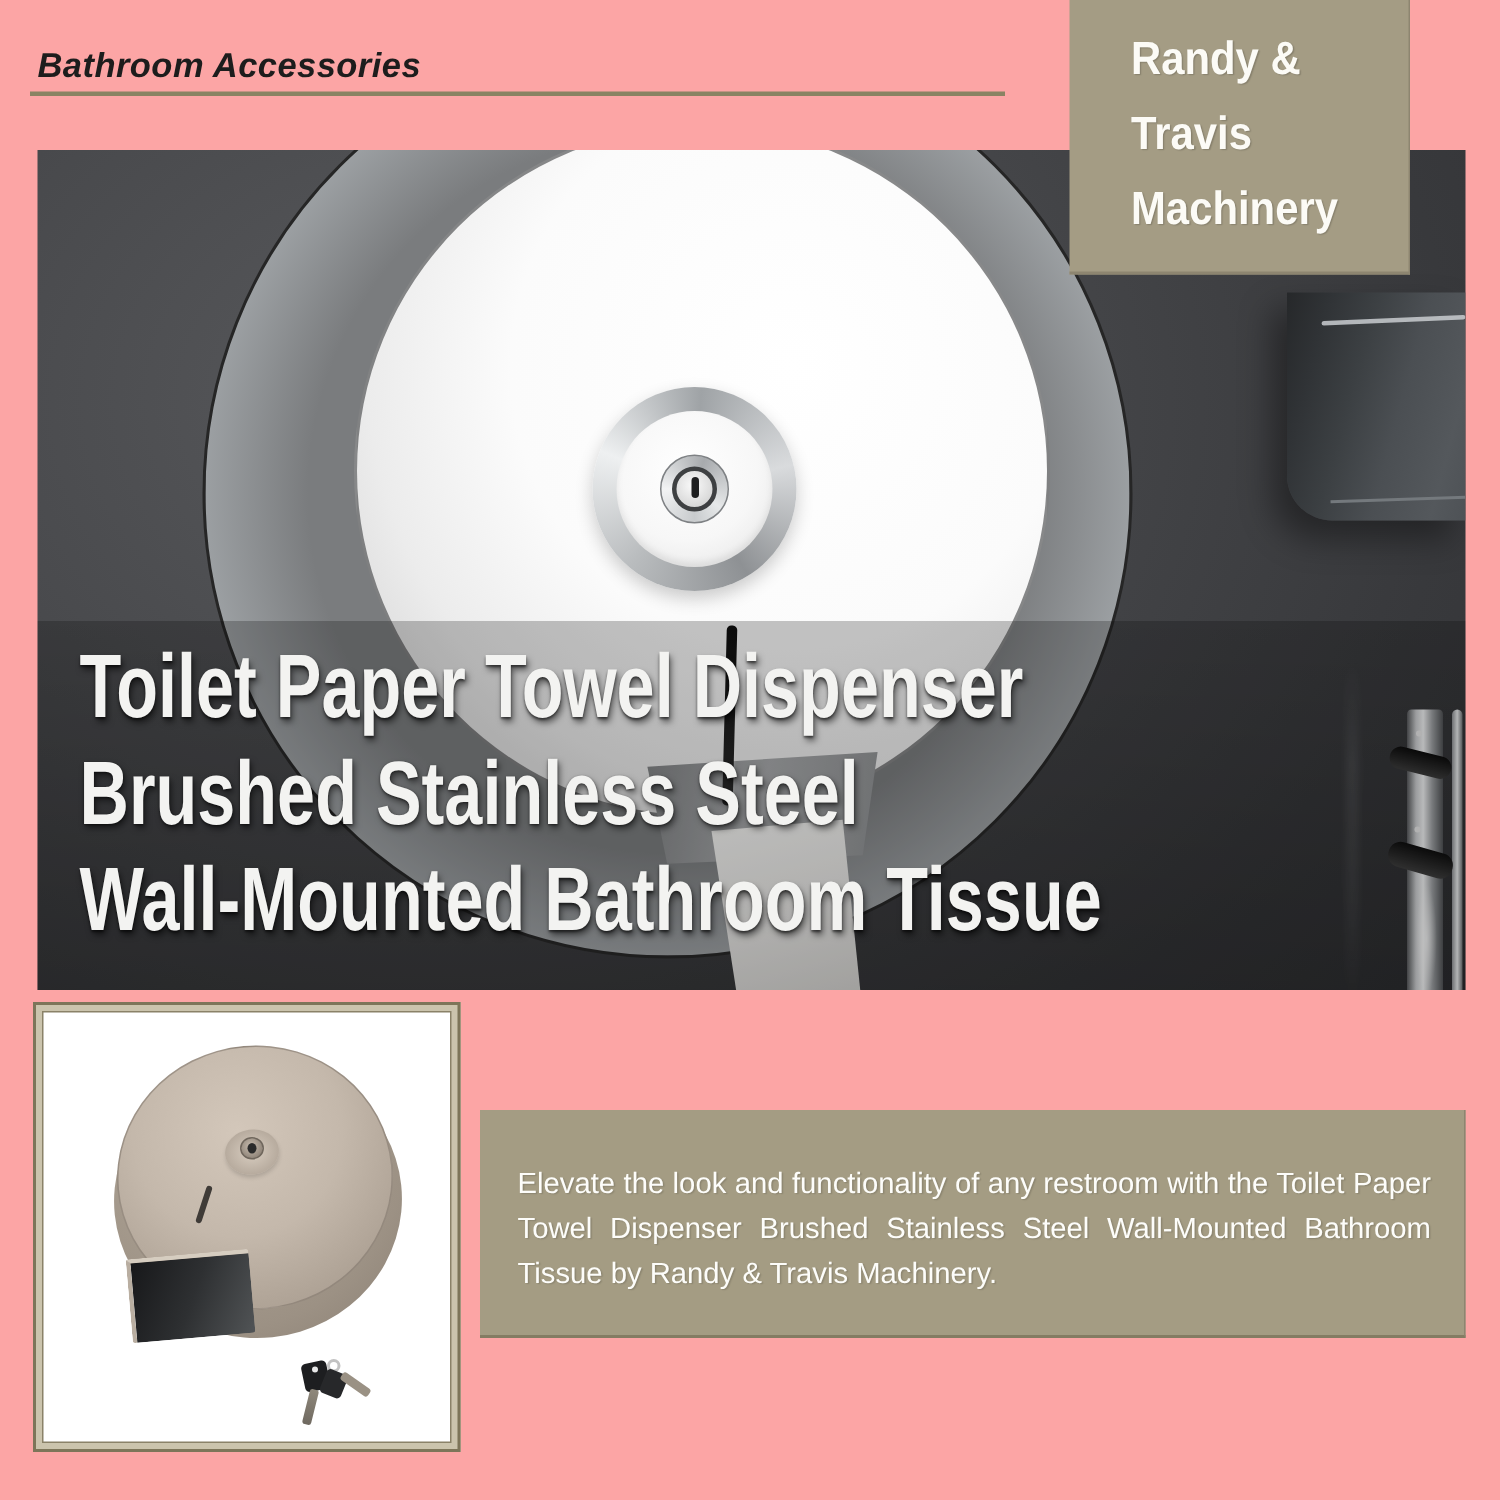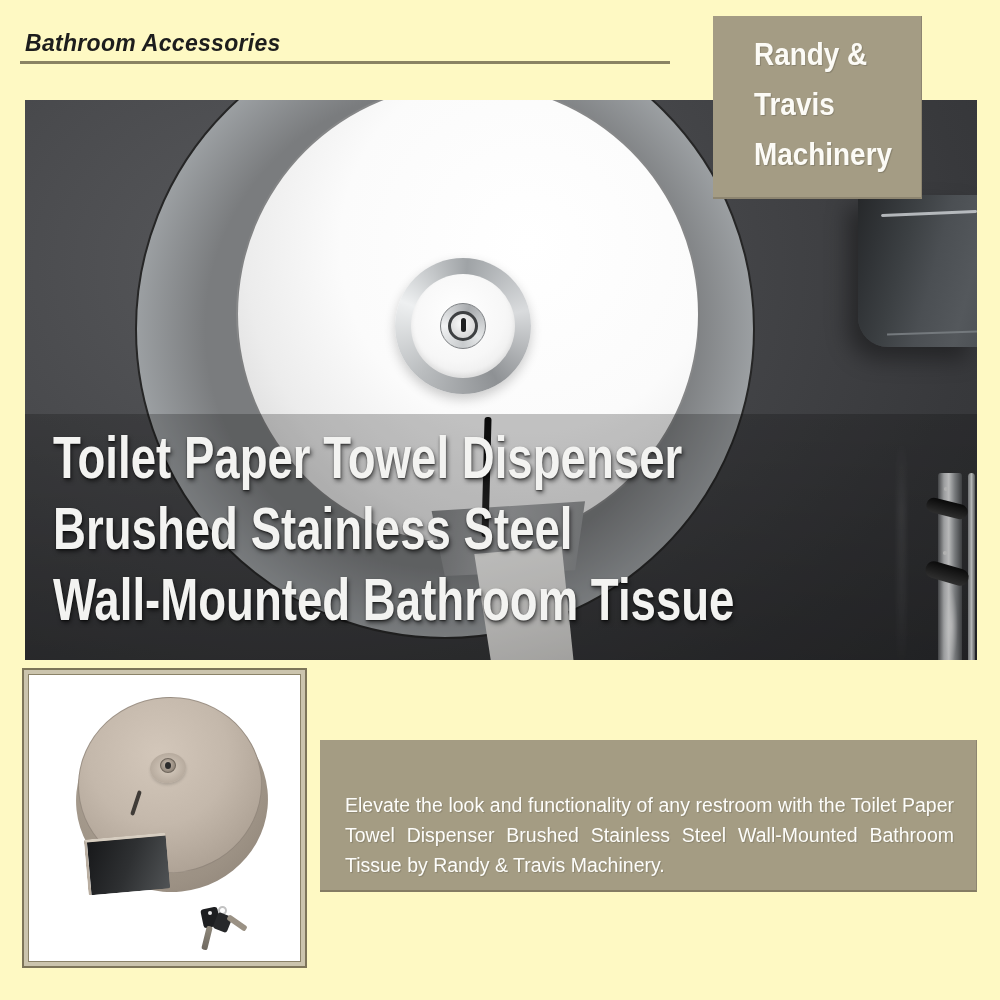--- a/index.html
+++ b/index.html
@@ -1,24 +1,24 @@
 <!DOCTYPE html>
 <html><head>
 <meta charset="utf-8">
 <style>
   * { margin:0; padding:0; box-sizing:border-box; }
   html,body { width:1000px; height:1000px; background:#ffffff; font-family:"Liberation Sans", sans-serif; }
-  #stage { position:relative; width:1000px; height:1000px; background:#fef9c3; overflow:hidden;padding-left:32px; }
+  #stage { position:relative; width:1000px; height:1000px; background:#fca5a5; overflow:hidden;padding-left:32px; }
 
   
   .page-title { position:absolute; left:25px; top:30px; font-size:23px; font-weight:bold; font-style:italic; color:#1d1d1d; letter-spacing:.3px; }
   .title-rule { position:absolute; left:20px; top:61px; width:650px; height:3px; background:#8a8363; }
 
   
-  .brand-badge { position:absolute; left:713px; top:16px; width:209px; height:183px; background:#a49c84; border-right:1px solid #8d8570; border-bottom:2px solid #8d8570; z-index:30; padding:14px 0 0 41px; }
+  .brand-badge { position:absolute; left:713px; top:0; width:227px; height:183px; background:#a49c84; border-right:1px solid #8d8570; border-bottom:2px solid #8d8570; z-index:30; padding:14px 0 0 41px; }
   .brand-line { font-size:31px; font-weight:bold; color:#fcfbf6; line-height:50px; white-space:nowrap; transform:scaleX(.9); transform-origin:left center; text-shadow:1px 1px 1px rgba(0,0,0,.18); }
 
   
   .hero { position:absolute; left:25px; top:100px; width:952px; height:560px; overflow:hidden; z-index:10;
           background-image:linear-gradient(180deg, rgba(0,0,0,0) 55%, rgba(0,0,0,.18) 100%),
                            radial-gradient(900px 700px at 28% 30%, #58595c 0%, #454649 45%, #38393c 75%, #303134 100%); }
   .wall-streak { position:absolute; left:872px; top:340px; width:9px; height:230px; border-radius:5px;
           background:linear-gradient(180deg, transparent, rgba(255,255,255,.08) 30%, rgba(255,255,255,.05) 70%, transparent); filter:blur(2px); }
 
   .wall-cabinet { position:absolute; left:833px; top:95px; width:119px; height:152px; border-bottom-left-radius:30px;
@@ -93,21 +93,21 @@
   .key-ring { position:absolute; left:196px; top:238px; width:9px; height:9px; border:2px solid #c2c2c2; border-radius:50%; }
   .key-head1 { position:absolute; left:180px; top:240px; width:17px; height:19px; background:#1d1e20; border-radius:3px; transform:rotate(-12deg); }
   .key-hole1 { position:absolute; left:186px; top:243px; width:4px; height:4px; background:#e8e8e8; border-radius:50%; }
   .key-head2 { position:absolute; left:193px; top:246px; width:15px; height:17px; background:#27282a; border-radius:3px; transform:rotate(22deg); }
   .key-stem1 { position:absolute; left:182px; top:258px; width:6px; height:24px; border-radius:2px; background:linear-gradient(#8f887b, #6f6960); transform:rotate(14deg); }
   .key-stem2 { position:absolute; left:204px; top:252px; width:22px; height:6px; border-radius:2px; background:#9a9184; transform:rotate(35deg); }
 
   
   .desc-panel { position:absolute; left:320px; top:740px; width:657px; height:152px; background:#a49c83; z-index:20;
           border-bottom:2px solid #847c63; border-right:1px solid #8d8570; padding:34px 22px 0 25px; }
-  .desc-text { font-size:19.5px; line-height:30px; color:#fdfdfa; text-align:justify; text-shadow:1px 1px 1px rgba(0,0,0,.15);margin-top:16px; }
+  .desc-text { font-size:19.5px; line-height:30px; color:#fdfdfa; text-align:justify; text-shadow:1px 1px 1px rgba(0,0,0,.15); }
 </style>
 </head>
 <body>
 
 <div id="stage">
 
   <div class="page-title">Bathroom Accessories</div>
   <div class="title-rule"></div>
 
   <div class="brand-badge">

